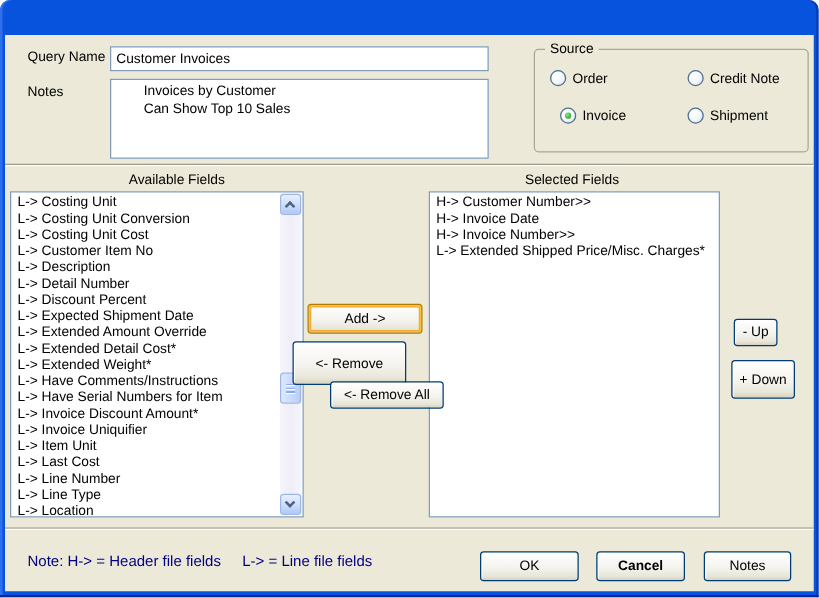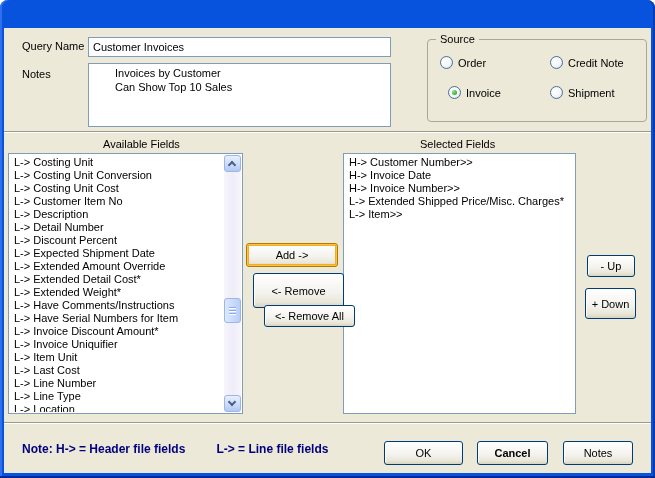--- a/index.html
+++ b/index.html
@@ -131,22 +131,22 @@
     padding: 0;
   }
   .xp-btn.gold-focus {
     border-color: #B07C00;
     box-shadow: inset 0 0 0 1px #FCC437, inset 0 0 0 2px #F5A930;
   }
 
   
   .note {
     position: absolute; left: 18px; top: 414px;
-    display: flex; gap: 31px;
-    font-size: 12px; font-weight: bold; color: #000080; white-space: nowrap;
+    display: flex; gap: 17px;
+    font-size: 12px; font-weight: normal; color: #000080; white-space: nowrap;
   }
 </style>
 </head>
 <body>
 
 <div class="dialog">
 
 
   <div class="content">
 
@@ -219,29 +219,28 @@
           </div>
       </div>
     </div>
 
     <div class="listbox" style="left:339px; top:125px; width:233px; height:261px;">
       <div class="list-inner">
           <div class="list-item">H-&gt; Customer Number&gt;&gt;</div>
           <div class="list-item">H-&gt; Invoice Date</div>
           <div class="list-item">H-&gt; Invoice Number&gt;&gt;</div>
           <div class="list-item">L-&gt; Extended Shipped Price/Misc. Charges*</div>
-          <div class="list-item">L-&gt; Item&gt;&gt;</div>
         </div>
     </div>
 
     <button class="xp-btn gold-focus" style="left:242px; top:215px; width:92px; height:24px;">Add -&gt;</button>
-    <button class="xp-btn" style="left:249px; top:245px; width:91px; height:35px;">&lt;- Remove</button>
+    <button class="xp-btn" style="left:230px; top:245px; width:91px; height:35px;">&lt;- Remove</button>
     <button class="xp-btn" style="left:260px; top:277px; width:91px; height:22px;">&lt;- Remove All</button>
 
-    <button class="xp-btn" style="left:583px; top:227px; width:48px; height:22px;">- Up</button>
+    <button class="xp-btn" style="left:583px; top:227px; width:35px; height:22px;">- Up</button>
     <button class="xp-btn" style="left:581px; top:260px; width:51px; height:31px;">+ Down</button>
 
     <div class="divider" style="top:394px;"></div>
 
     <div class="note">
       <span>Note: H-&gt; = Header file fields</span>
       <span>L-&gt; = Line file fields</span>
     </div>
     <button class="xp-btn" style="left:380px; top:413px; width:79px; height:24px;">OK</button>
     <button class="xp-btn" style="left:473px; top:413px; width:71px; height:24px;font-weight:bold;">Cancel</button>

